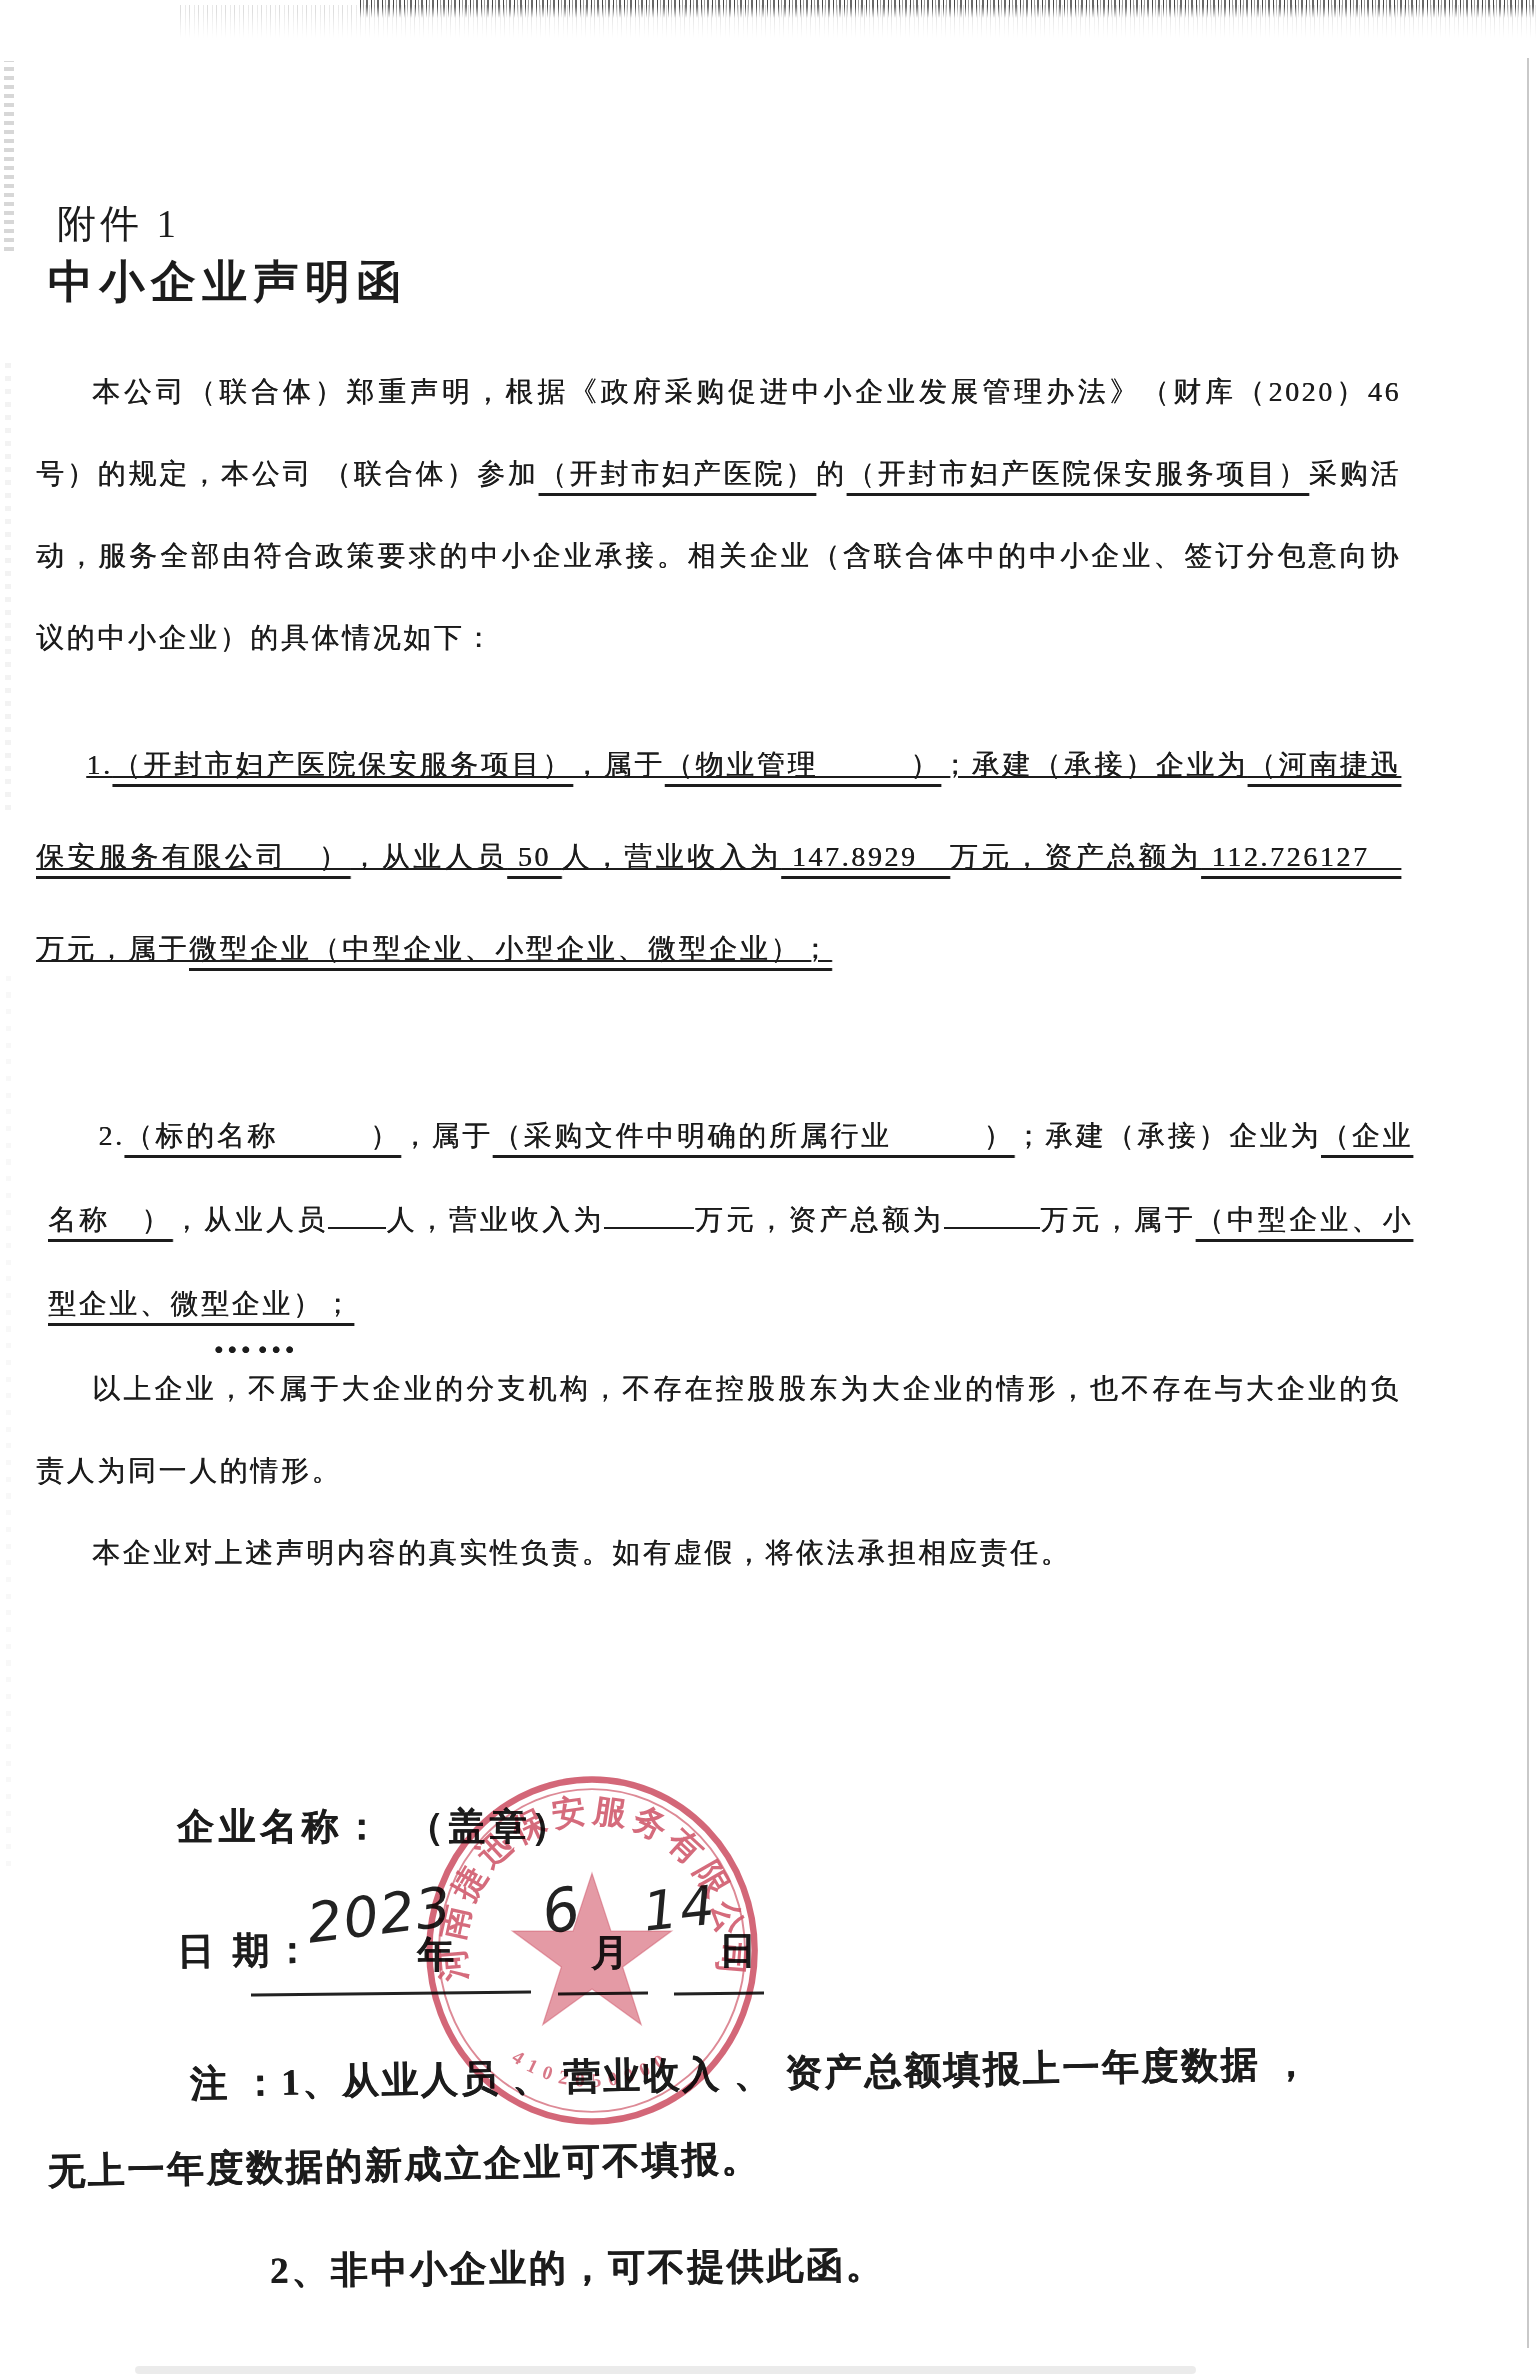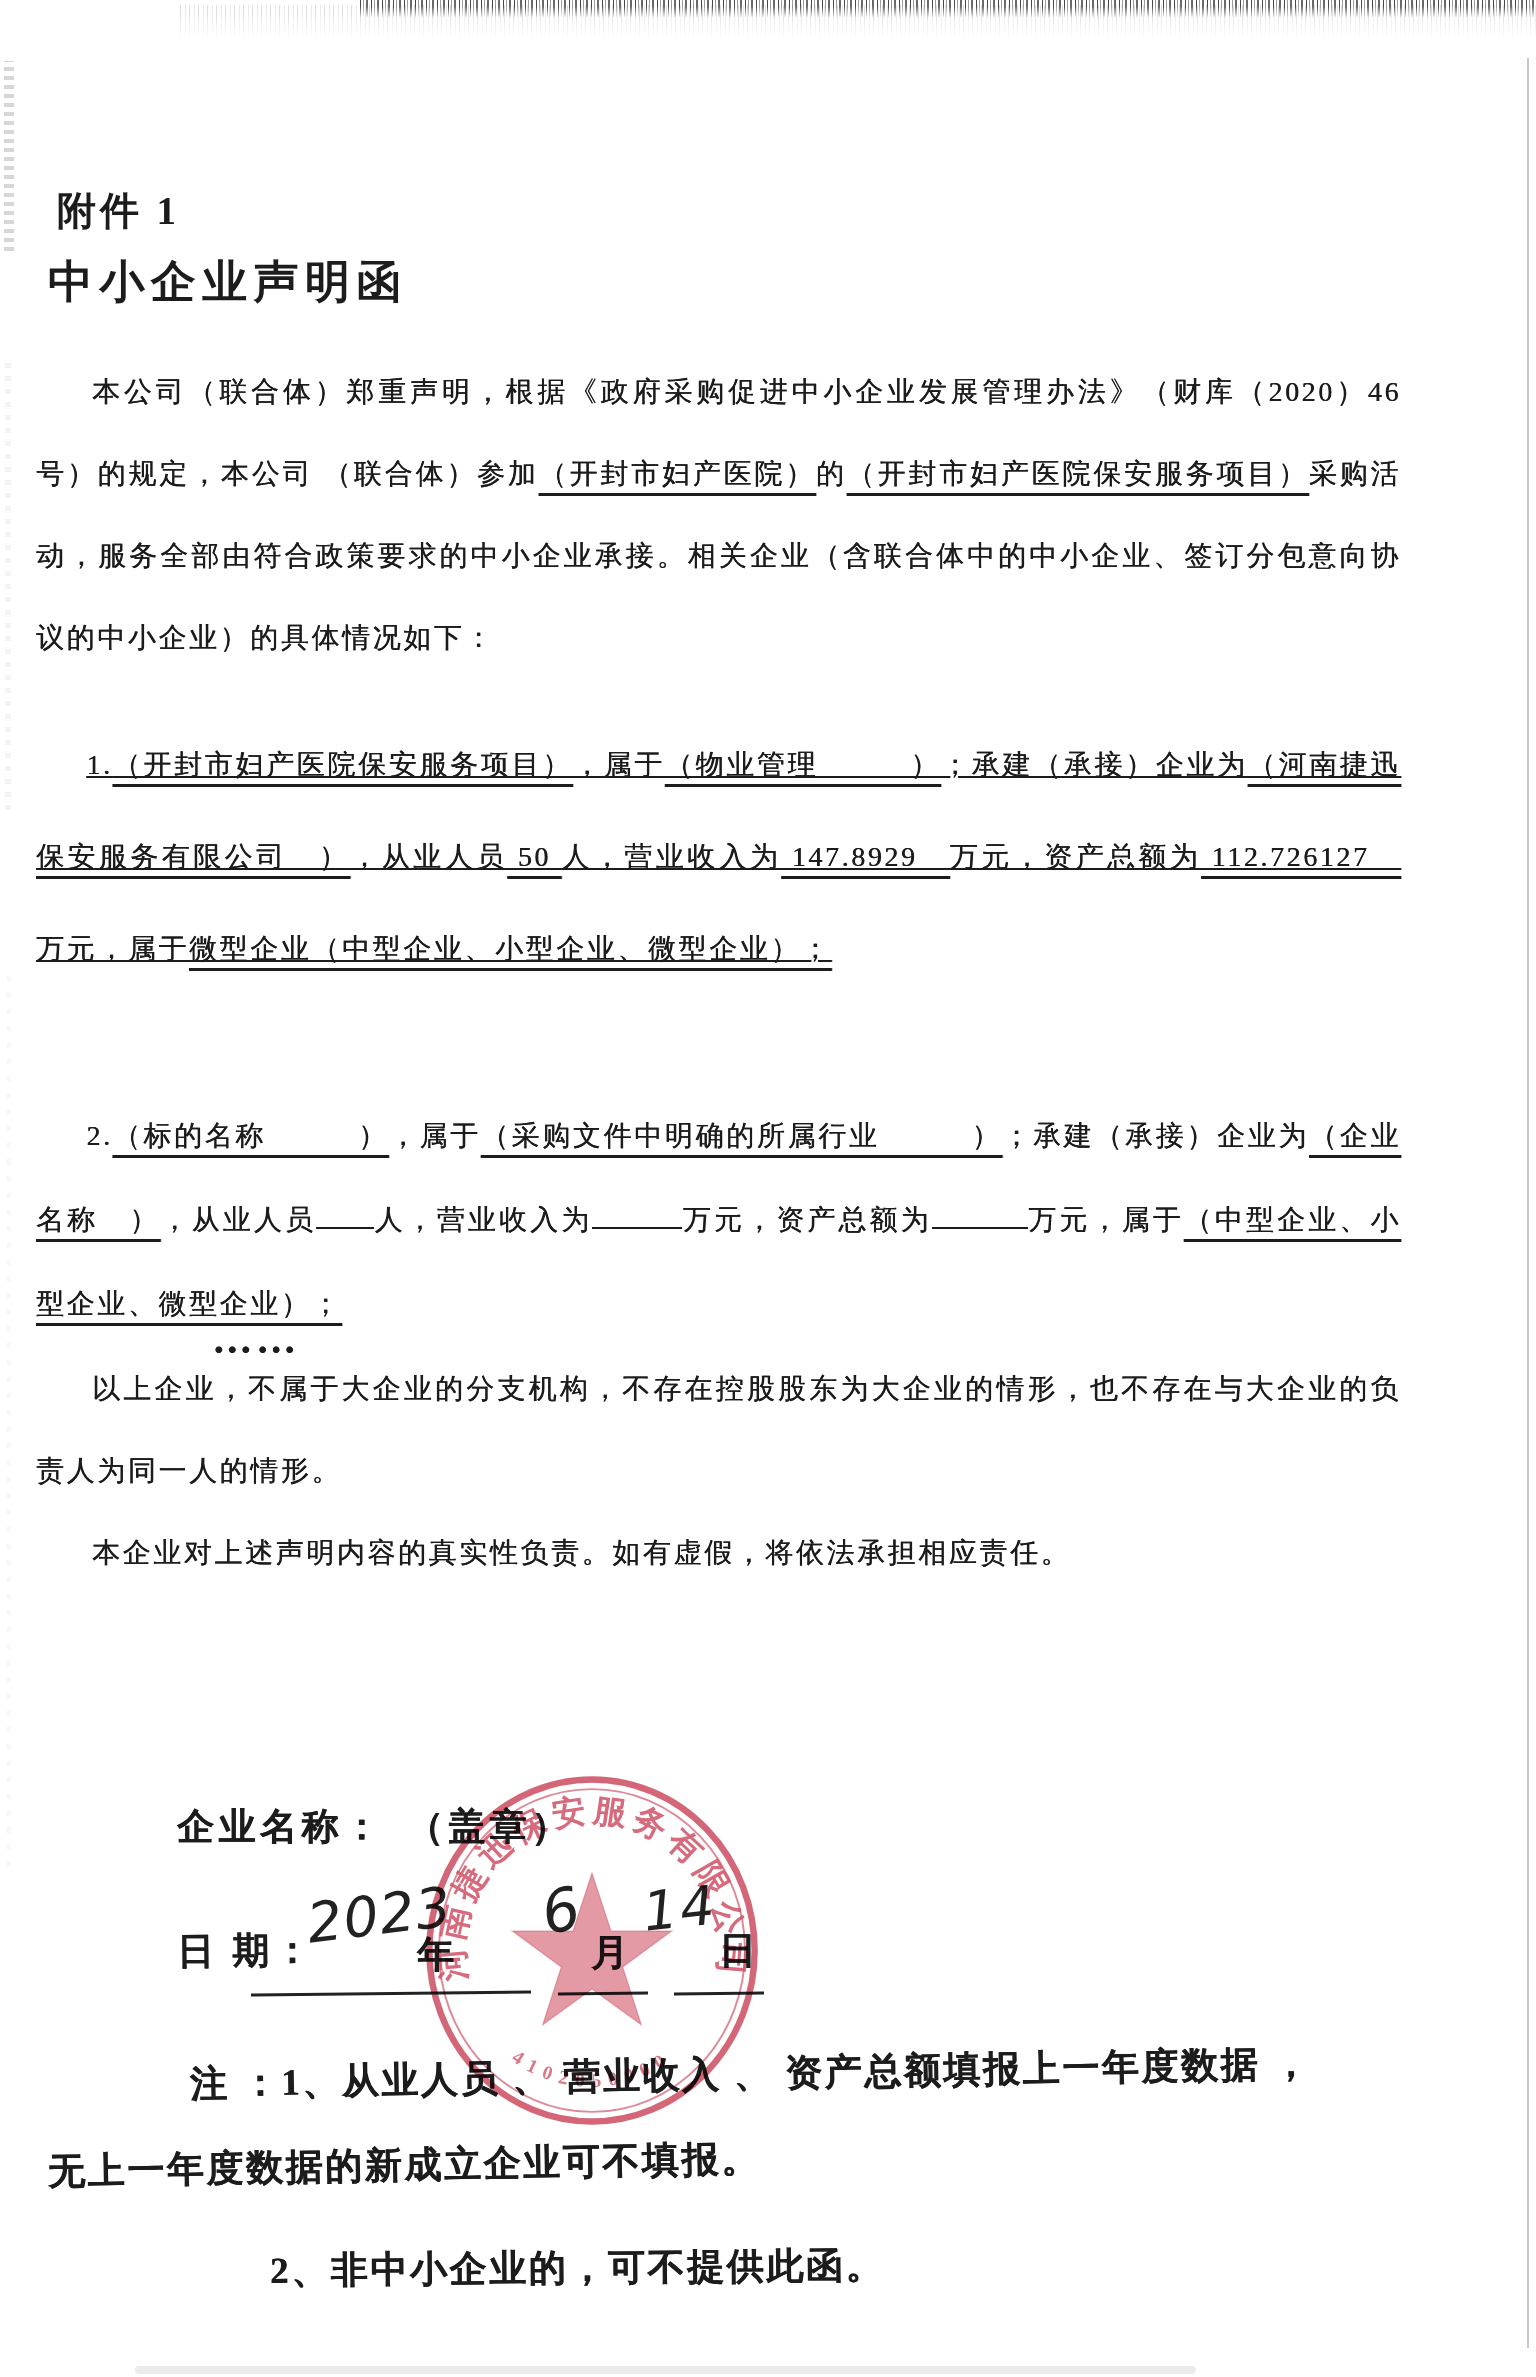--- a/index.html
+++ b/index.html
@@ -21,28 +21,28 @@
   .artifact-left1{position:absolute;left:3.9px;top:61px;width:10.3px;height:190px;opacity:.55;
     background:repeating-linear-gradient(0deg, rgba(110,110,110,.5) 0 3.9px, transparent 3.9px 9px);}
   .artifact-left2{position:absolute;left:5.1px;top:360px;width:6.4px;height:450px;opacity:.14;
     background:repeating-linear-gradient(0deg, rgba(110,110,110,.6) 0 5.1px, transparent 5.1px 13px);}
   .artifact-left3{position:absolute;left:6.4px;top:965px;width:5.1px;height:901px;opacity:.08;
     background:repeating-linear-gradient(0deg, rgba(110,110,110,.6) 0 5.1px, transparent 5.1px 16.7px);}
   .artifact-right{position:absolute;left:1527px;top:58px;width:1.9px;height:2290px;background:rgba(135,135,135,.45);}
   .artifact-bottom{position:absolute;left:135px;top:2366px;width:1061px;height:7.7px;background:rgba(0,0,0,.08);border-radius:3.9px;}
 
   
-  .attach{position:absolute;left:57px;top:184px;font-size:39px;font-weight:700;letter-spacing:3.9px;}
+  .attach{position:absolute;left:57px;top:197px;font-size:39px;font-weight:400;letter-spacing:3.9px;}
   .title{position:absolute;left:48px;top:252px;width:1377px;margin:0;text-align:left;
     font-size:45px;font-weight:700;letter-spacing:6.4px;}
   .para{position:absolute;left:36px;width:1365px;font-size:28px;letter-spacing:2.6px;
     text-align:justify;text-shadow:0.4px 0 0 currentColor;}
   .p-first{top:351px;line-height:82px;text-indent:2em;}
   .p-item1{top:719px;line-height:92px;text-indent:1.8em;text-decoration:underline;}
-  .p-item2{top:1094px;line-height:84px;text-indent:1.8em;}
+  .p-item2{top:1094px;line-height:84px;text-indent:1.8em;margin-left:12px;}
   .ellipsis{position:absolute;left:212px;top:1299px;font-size:40px;font-weight:700;line-height:82px;
     letter-spacing:3.9px;text-shadow:0.4px 0 0 currentColor;}
   .p-above{top:1348px;line-height:82px;text-indent:2em;}
   .p-resp{top:1512px;line-height:82px;text-indent:2em;}
   .u{text-decoration:underline;text-underline-offset:10.3px;text-decoration-thickness:2.6px;}
   .blank{display:inline-block;border-bottom:2.6px solid #1c1c1c;height:37px;vertical-align:baseline;}
 
   
   .sig-company{position:absolute;left:177px;top:1802px;font-size:37px;font-weight:700;letter-spacing:4.5px;
     text-shadow:0.4px 0 0 currentColor;}

